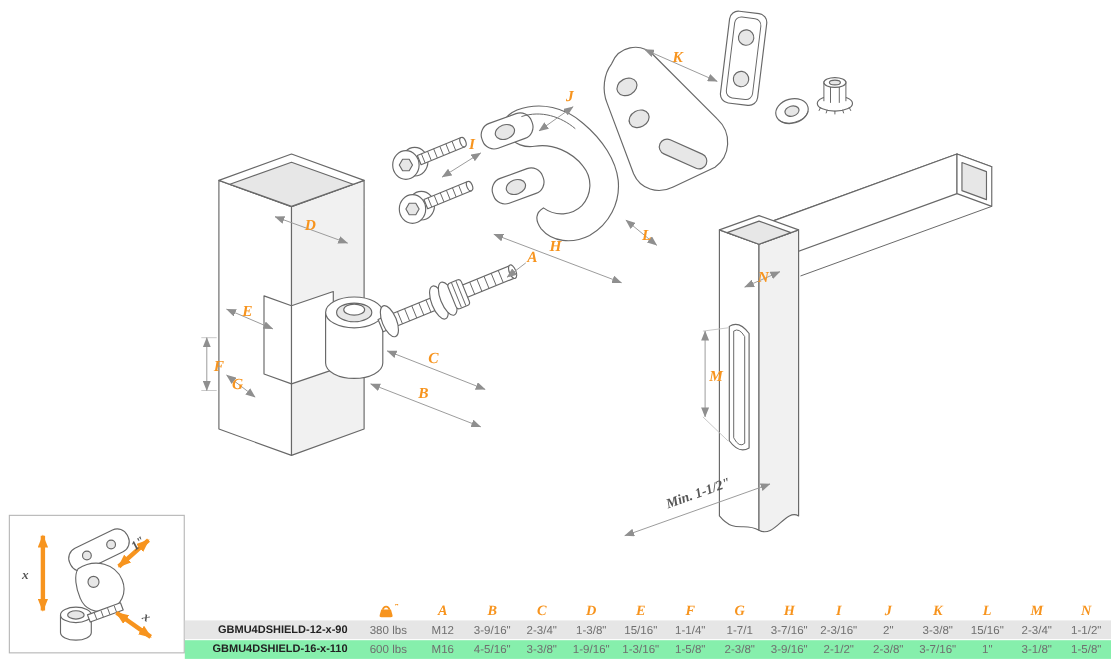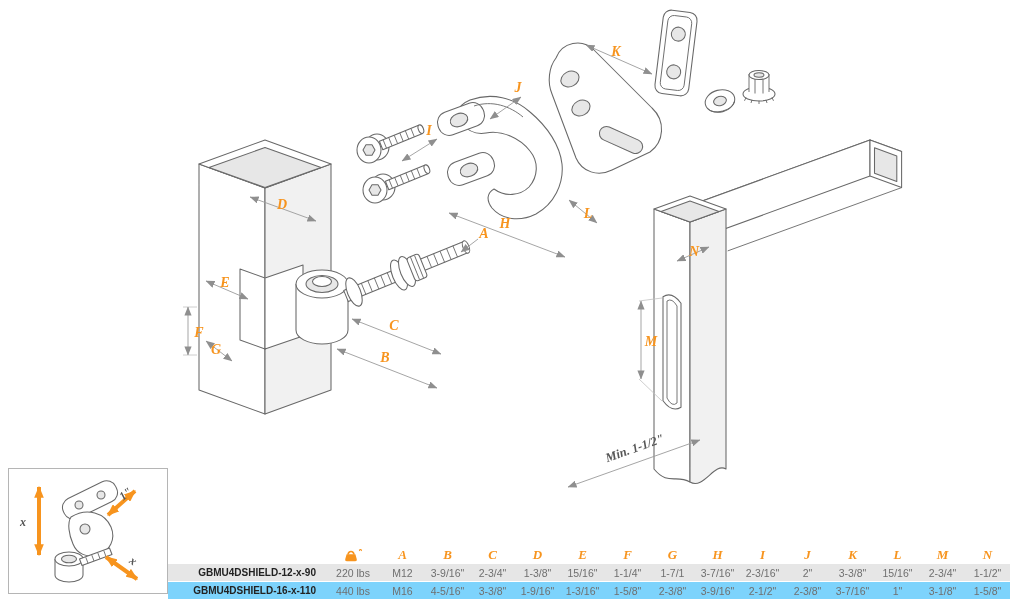--- a/index.html
+++ b/index.html
@@ -21,21 +21,21 @@
   .drawing { position:absolute; top:0; left:0; }
   .inset { position:absolute; left:8px; top:468px; width:160px; height:126px;
            border:1px solid #b5b5b5; background:#fff; }
 
   
   .spec-table { position:absolute; left:168px; top:546px; width:842px; }
   .t-head, .t-row { display:grid; grid-template-columns:158px 54px repeat(14,45px); align-items:center; }
   .t-head { height:18px; }
   .t-row  { height:17px; }
   .row1 { background:#e6e6e6; }
-  .row2 { background:#7dd3fc; margin-top:1px; }
+  .row2 { background:#86efac; margin-top:1px; }
   .cell { text-align:center; font-size:10.5px; color:#6f6f6f; white-space:nowrap; overflow:hidden; }
   .letter { color:#F7941E; font-family:"Liberation Serif", serif; font-style:italic; font-weight:bold; font-size:13px; }
   .model { text-align:right; font-weight:bold; color:#222; padding-right:10px; font-size:10px; }
   .weight-h { display:flex; justify-content:center; align-items:flex-start; gap:1px; line-height:1; }
   .ast { color:#F7941E; font-weight:bold; font-size:10px; position:relative; top:-2px; }
 </style>
 </head>
 <body>
 
 <div class="page">
@@ -276,40 +276,40 @@
       <div class="cell letter">I</div>
       <div class="cell letter">J</div>
       <div class="cell letter">K</div>
       <div class="cell letter">L</div>
       <div class="cell letter">M</div>
       <div class="cell letter">N</div>
     </div>
 
     <div class="t-row row1">
       <div class="cell model">GBMU4DSHIELD-12-x-90</div>
-      <div class="cell val">220 lbs</div>
+      <div class="cell val">380 lbs</div>
       <div class="cell val">M12</div>
       <div class="cell val">3-9/16"</div>
       <div class="cell val">2-3/4"</div>
       <div class="cell val">1-3/8"</div>
       <div class="cell val">15/16"</div>
       <div class="cell val">1-1/4"</div>
       <div class="cell val">1-7/1</div>
       <div class="cell val">3-7/16"</div>
       <div class="cell val">2-3/16"</div>
       <div class="cell val">2"</div>
       <div class="cell val">3-3/8"</div>
       <div class="cell val">15/16"</div>
       <div class="cell val">2-3/4"</div>
       <div class="cell val">1-1/2"</div>
     </div>
 
     <div class="t-row row2">
       <div class="cell model">GBMU4DSHIELD-16-x-110</div>
-      <div class="cell val">440 lbs</div>
+      <div class="cell val">600 lbs</div>
       <div class="cell val">M16</div>
       <div class="cell val">4-5/16"</div>
       <div class="cell val">3-3/8"</div>
       <div class="cell val">1-9/16"</div>
       <div class="cell val">1-3/16"</div>
       <div class="cell val">1-5/8"</div>
       <div class="cell val">2-3/8"</div>
       <div class="cell val">3-9/16"</div>
       <div class="cell val">2-1/2"</div>
       <div class="cell val">2-3/8"</div>

